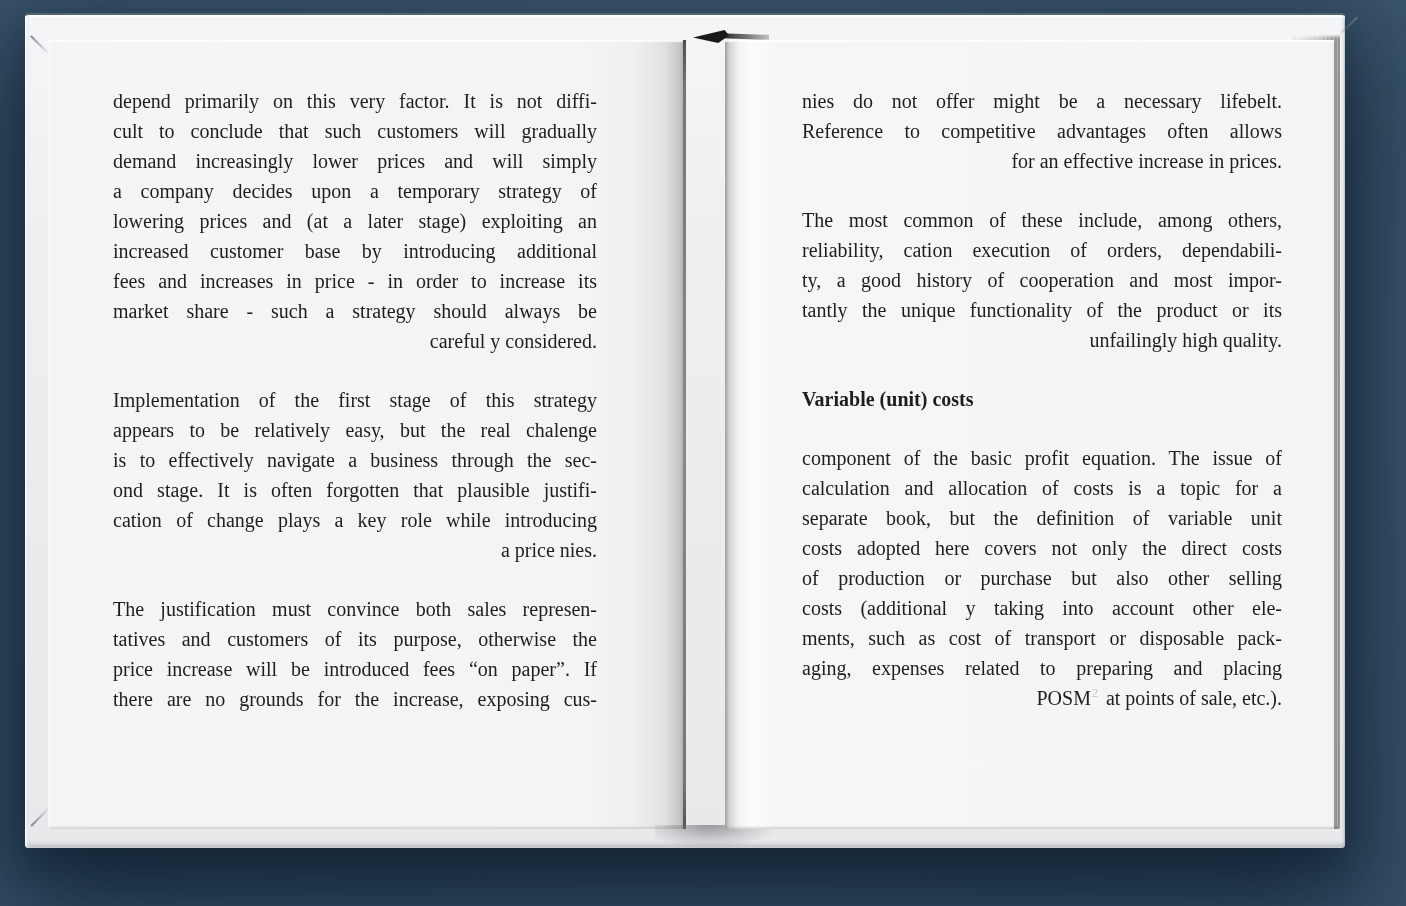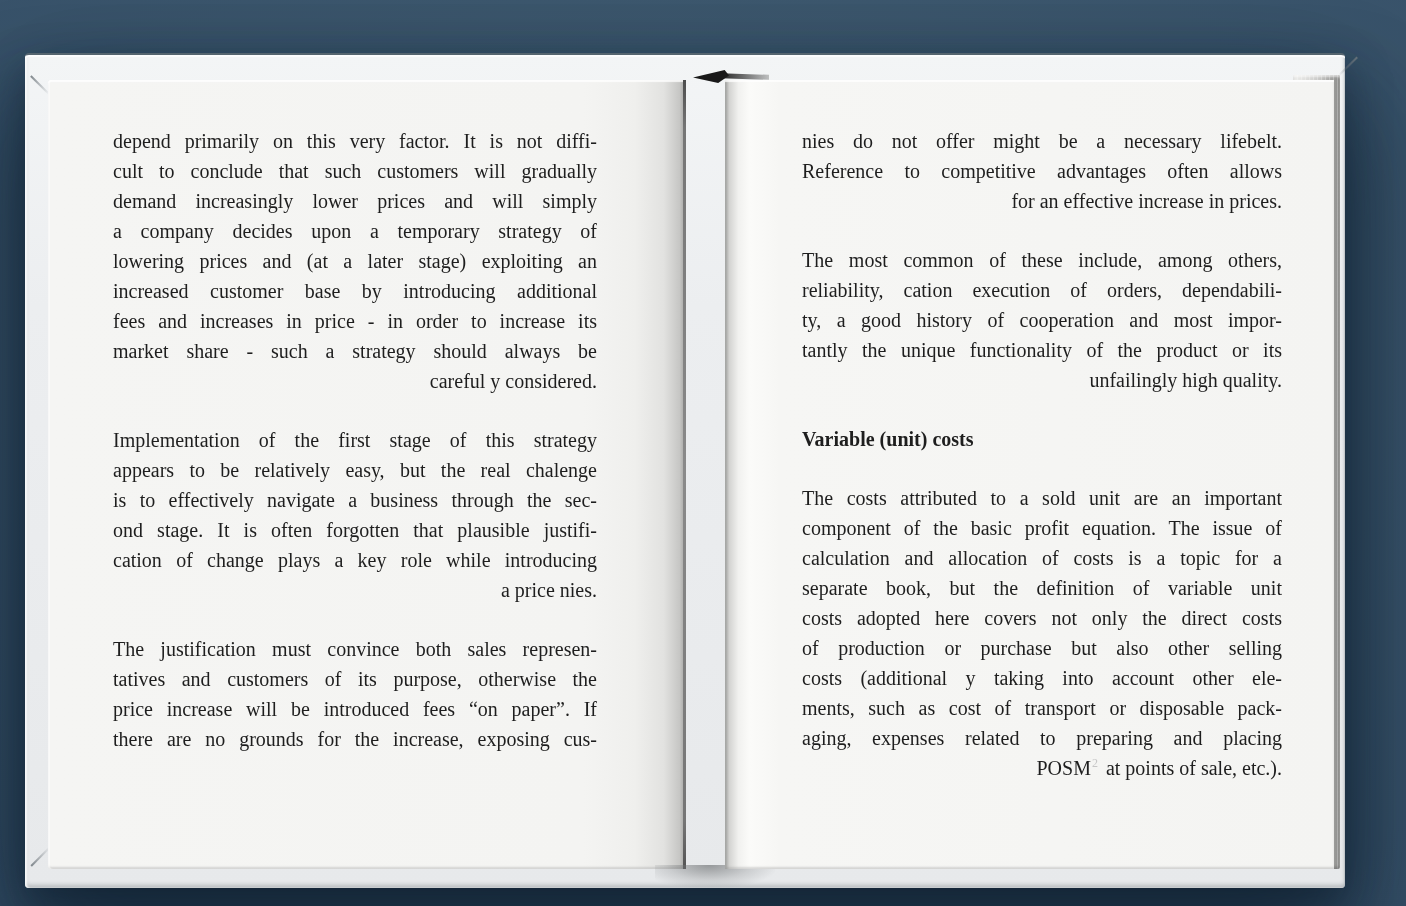--- a/index.html
+++ b/index.html
@@ -14,21 +14,20 @@
     background: radial-gradient(ellipse at 50% 42%, #41607a 0%, #3d586e 45%, #375169 100%);
   }
   .book {
     position:absolute; left:25px; top:13px; width:1320px; height:835px;
     box-shadow:
       0 18px 40px rgba(14,30,46,.50),
       0 55px 110px rgba(14,30,46,.45),
       30px 45px 90px rgba(14,30,46,.30),
       -30px 45px 90px rgba(14,30,46,.30);
     border-radius:7px;
-    margin-top:40px;
   }
   
   .cover {
     position:absolute; inset:0;
     background: linear-gradient(180deg, #f3f5f6 0%, #eceef0 30%, #e7e9eb 100%);
     border-radius:4px;
     border-top:2px solid #55656f;
     box-shadow:
       inset 0 2px 0 #fbfcfd,
       inset 2px 0 2px rgba(255,255,255,.85),
@@ -160,21 +159,20 @@
           </div>
           <div class="para">
             <div class="jline">The most common of these include, among others,</div>
             <div class="jline">reliability, cation execution of orders, dependabili-</div>
             <div class="jline">ty, a good history of cooperation and most impor-</div>
             <div class="jline">tantly the unique functionality of the product or its</div>
             <div class="lline">unfailingly high quality.</div>
           </div>
           <div class="heading">Variable (unit) costs</div>
           <div class="para">
-            <div class="jline">The costs attributed to a sold unit are an important</div>
             <div class="jline">component of the basic profit equation. The issue of</div>
             <div class="jline">calculation and allocation of costs is a topic for a</div>
             <div class="jline">separate book, but the definition of variable unit</div>
             <div class="jline">costs adopted here covers not only the direct costs</div>
             <div class="jline">of production or purchase but also other selling</div>
             <div class="jline">costs (additional y taking into account other ele-</div>
             <div class="jline">ments, such as cost of transport or disposable pack-</div>
             <div class="jline">aging, expenses related to preparing and placing</div>
             <div class="lline">POSM<span class="fnote">2</span> at points of sale, etc.).</div>
           </div>

